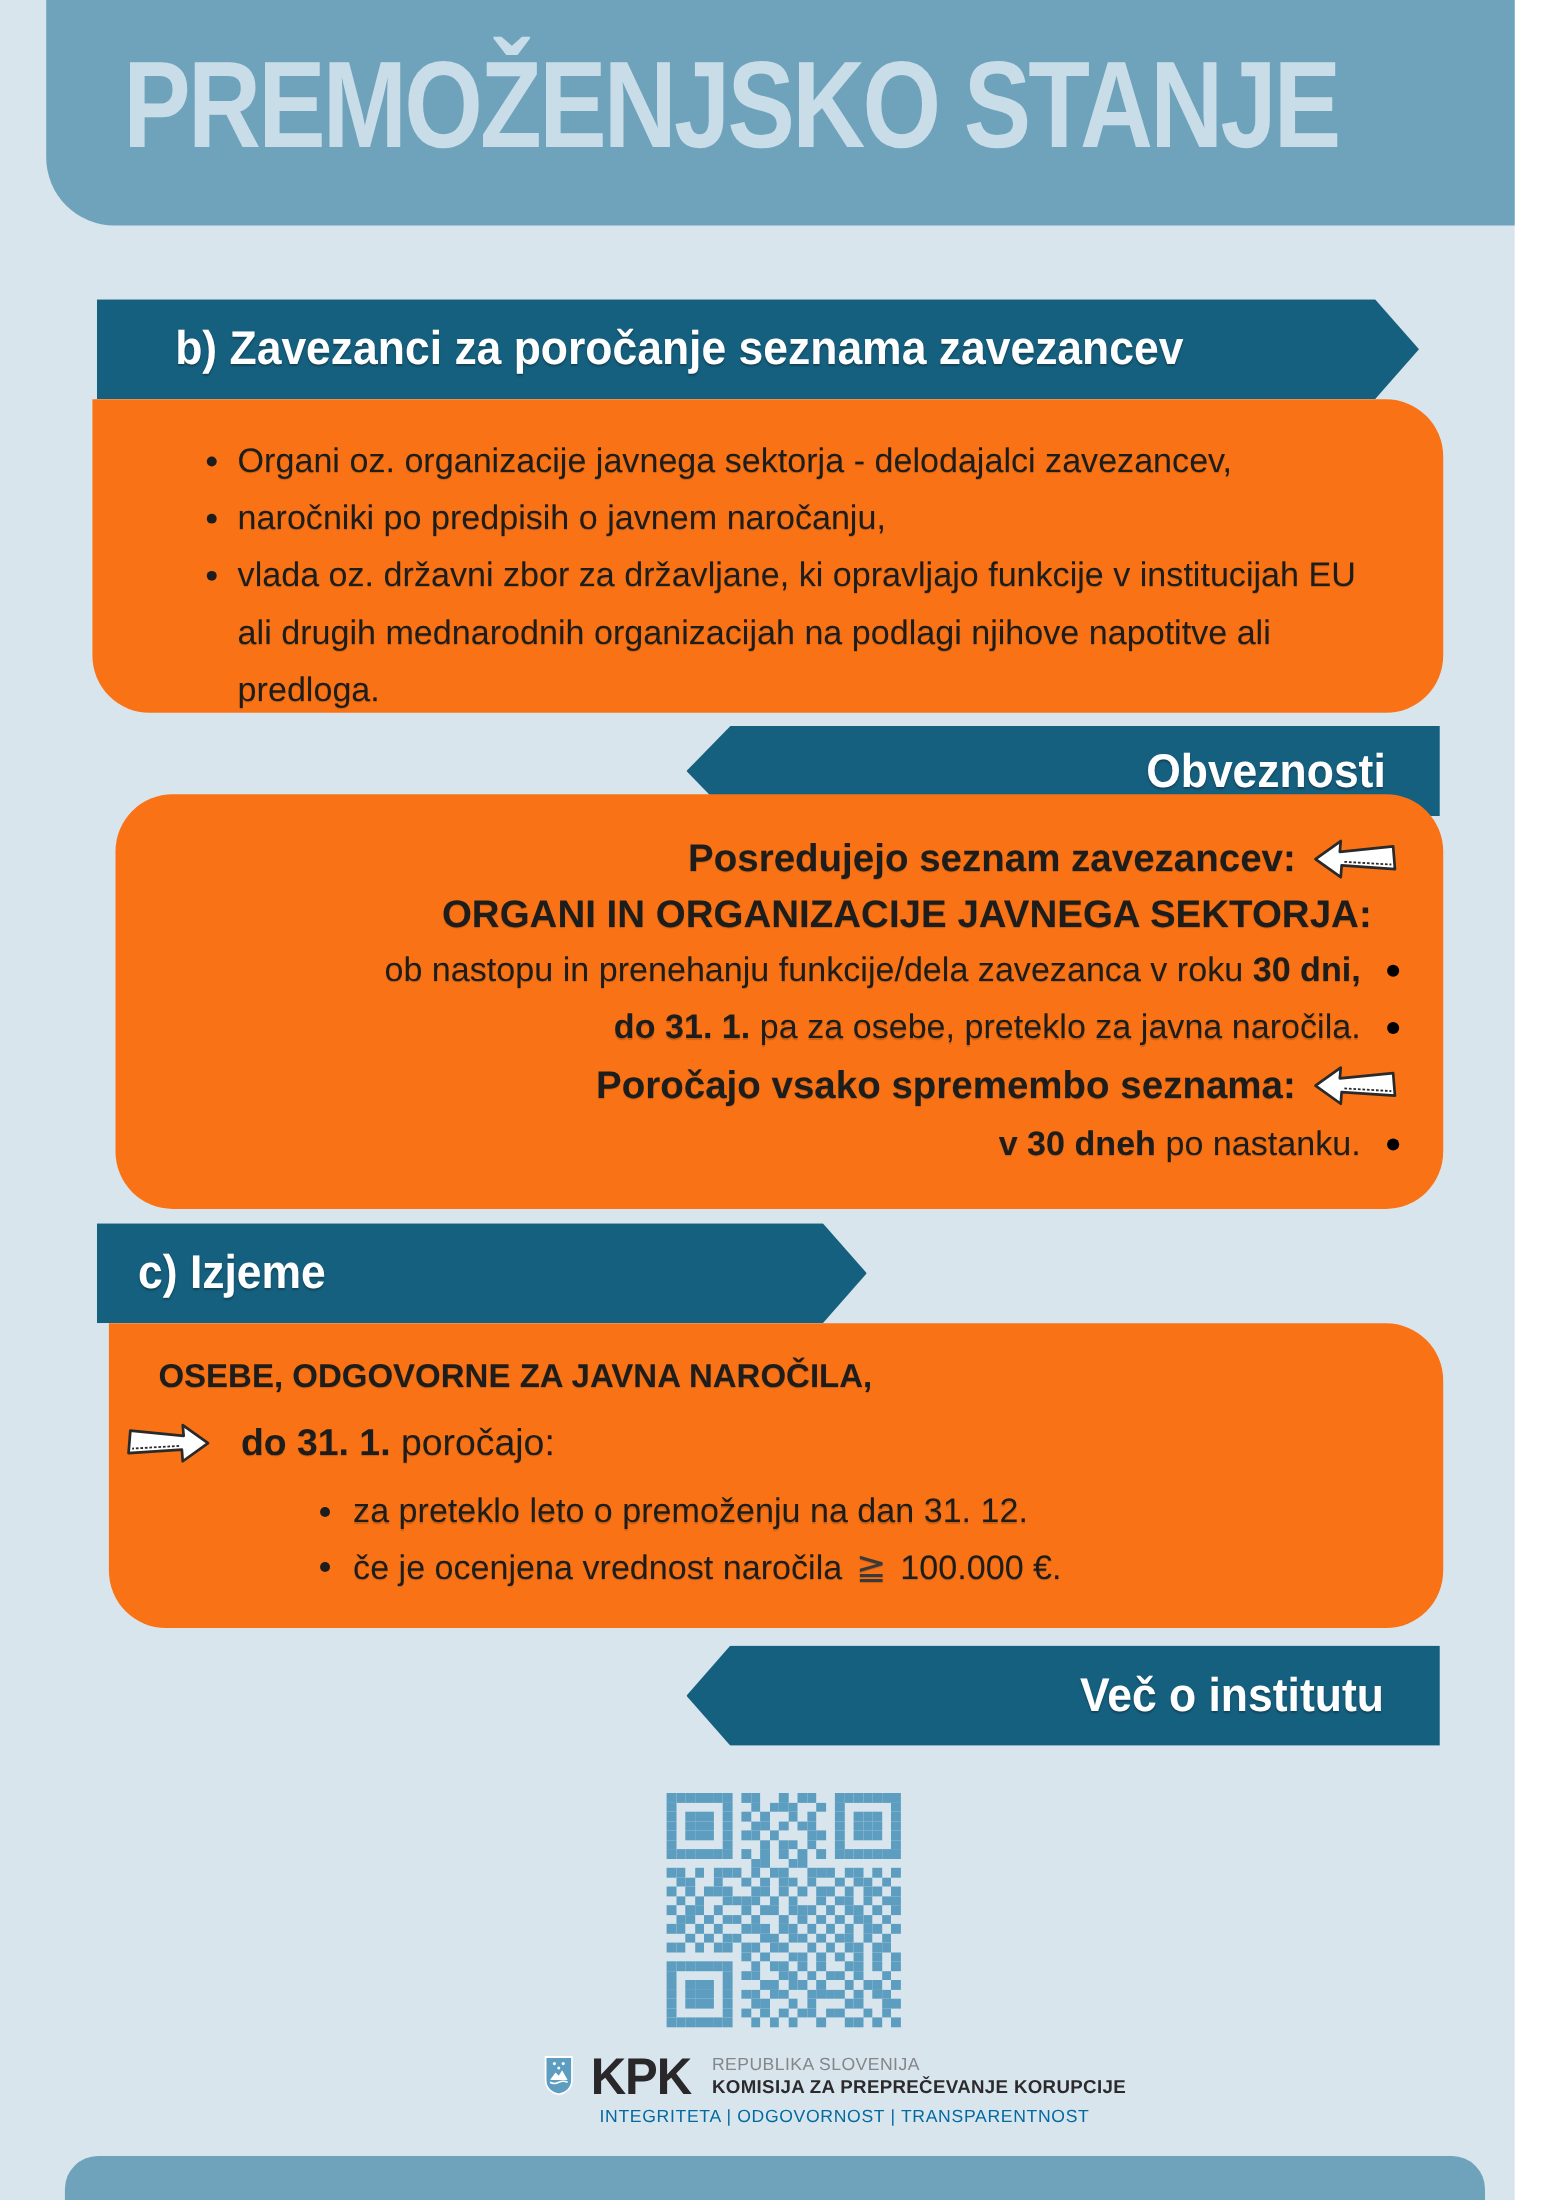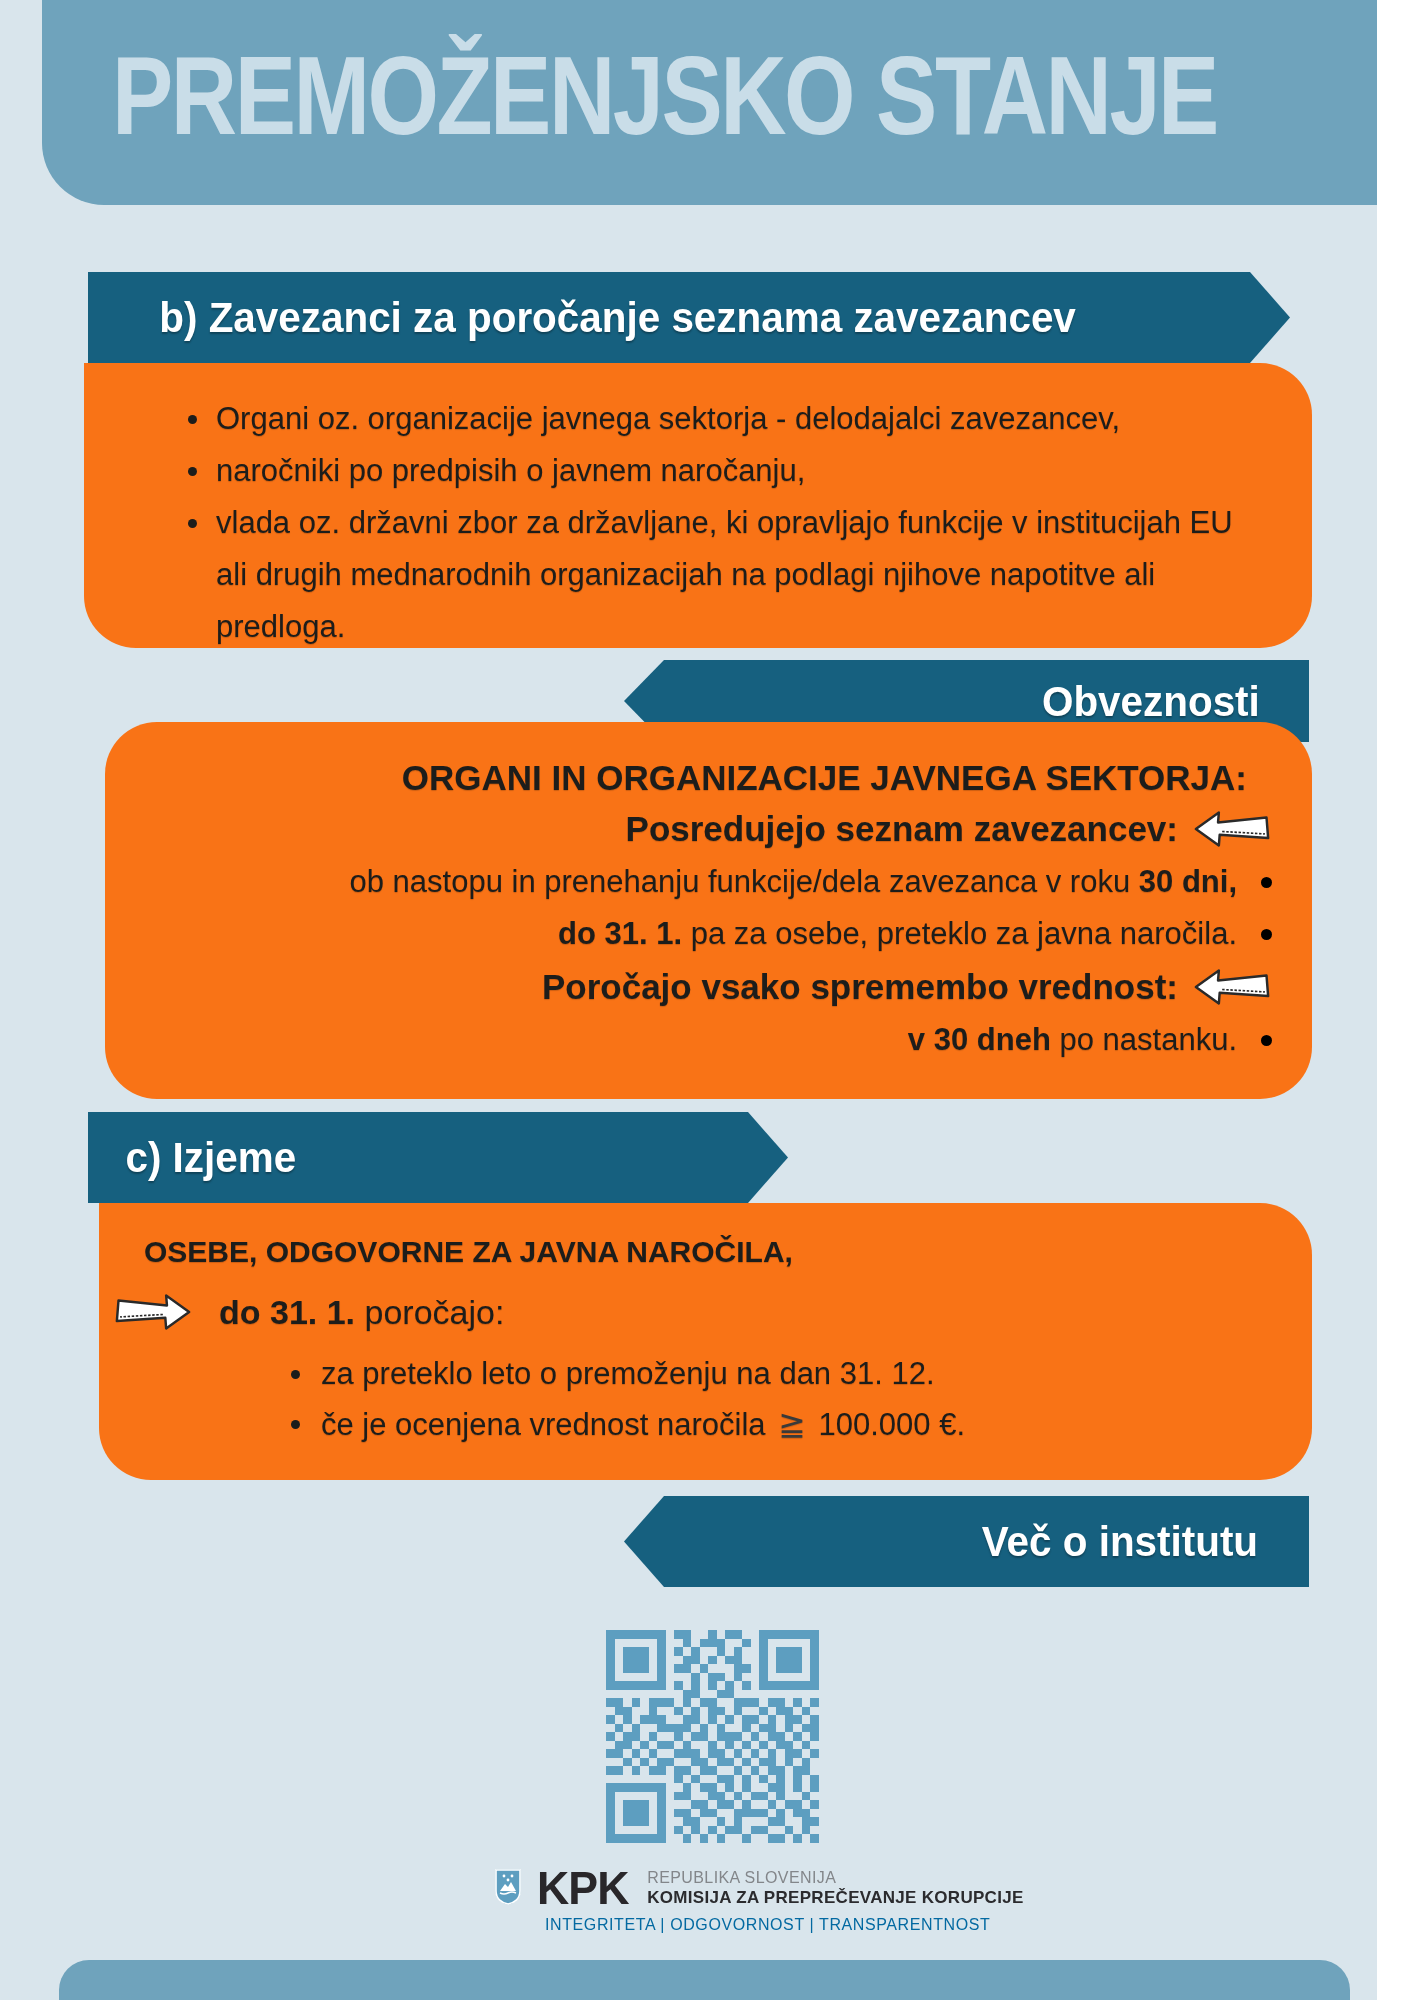--- a/index.html
+++ b/index.html
@@ -104,46 +104,46 @@
       <li>vlada oz. državni zbor za državljane, ki opravljajo funkcije v institucijah EU ali drugih mednarodnih organizacijah na podlagi njihove napotitve ali predloga.</li>
     </ul>
   </div>
 
   <div class="banner arrow-left banner-obv">
     <span class="btxt">Obveznosti</span>
   </div>
 
   <div class="card card-obv body-text">
     <div class="inner">
-      <div class="rline obv-heading">
-        <span>ORGANI IN ORGANIZACIJE JAVNEGA SEKTORJA:</span>
-      </div>
       <div class="rline obv-sub">
         <span>Posredujejo seznam zavezancev:</span>
         <span class="sketch">
           <svg width="80" height="46" viewBox="0 0 96 56">
             <path d="M4 28 L32 8 L31 20 L90 14 L92 39 L33 35 L32 48 Z" fill="#ffffff" stroke="#2a2a2a" stroke-width="3" stroke-linejoin="round"></path>
             <path d="M36 31 L88 34" stroke="#2a2a2a" stroke-width="2" stroke-dasharray="3 2"></path>
           </svg>
         </span>
+      </div>
+      <div class="rline obv-heading">
+        <span>ORGANI IN ORGANIZACIJE JAVNEGA SEKTORJA:</span>
       </div>
       <div class="rline obv-line">
         <span>
           <span>ob nastopu in prenehanju funkcije/dela zavezanca v roku </span><b class="inl">30 dni,</b>
         </span>
         <span class="dot"></span>
       </div>
       <div class="rline obv-line">
         <span>
           <b class="inl">do 31. 1.</b><span> pa za osebe, preteklo za javna naročila.</span>
         </span>
         <span class="dot"></span>
       </div>
       <div class="rline obv-sub">
-        <span>Poročajo vsako spremembo vrednost:</span>
+        <span>Poročajo vsako spremembo seznama:</span>
         <span class="sketch">
           <svg width="80" height="46" viewBox="0 0 96 56">
             <path d="M4 28 L32 8 L31 20 L90 14 L92 39 L33 35 L32 48 Z" fill="#ffffff" stroke="#2a2a2a" stroke-width="3" stroke-linejoin="round"></path>
             <path d="M36 31 L88 34" stroke="#2a2a2a" stroke-width="2" stroke-dasharray="3 2"></path>
           </svg>
         </span>
       </div>
       <div class="rline obv-line">
         <span>
           <b class="inl">v 30 dneh</b><span> po nastanku.</span>

